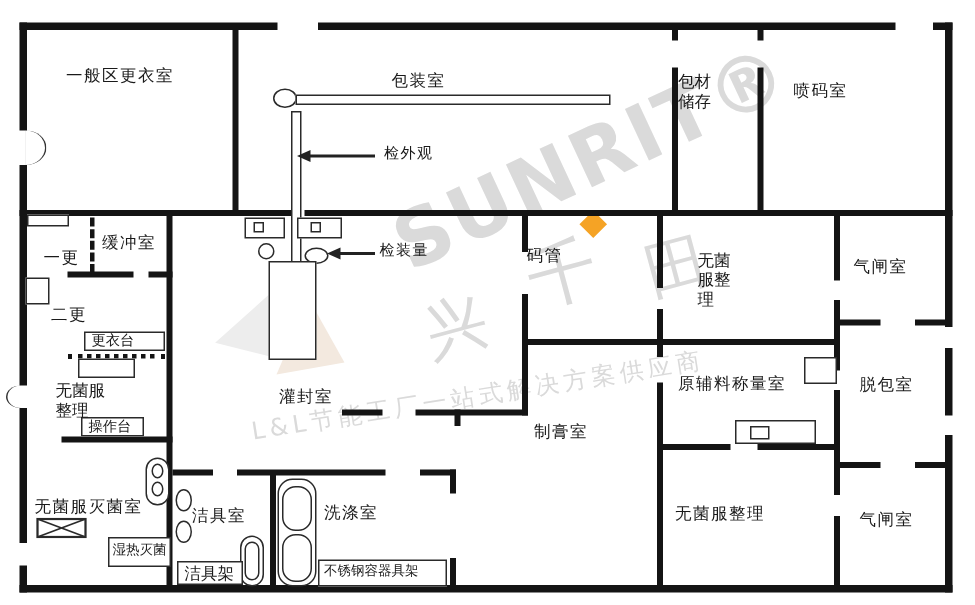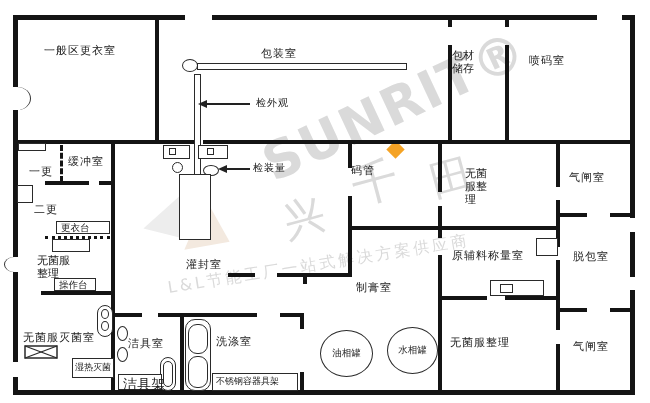--- a/index.html
+++ b/index.html
@@ -131,34 +131,28 @@
   <div class="fx ell" style="left:101px;top:321px;width:8px;height:10px;"></div>
   <div class="fx ell" style="left:117px;top:326px;width:11px;height:15px;"></div>
   <div class="fx ell" style="left:117px;top:347px;width:11px;height:15px;"></div>
   <div class="fx round" style="left:160px;top:357px;width:16px;height:34px;"></div>
   <div class="fx round" style="left:163px;top:361px;width:10px;height:26px;border-radius:5px;"></div>
   <div class="fx" style="left:185px;top:319px;width:26px;height:72px;border-radius:10px;"></div>
   <div class="fx round" style="left:188px;top:324px;width:20px;height:30px;"></div>
   <div class="fx round" style="left:188px;top:356px;width:20px;height:32px;"></div>
 
   <div class="box" style="left:118px;top:374px;width:44px;height:16px;"></div>
-  <div class="boxlbl" style="left:123px;top:377px;font-size:14px;">洁具架</div>
+  <div class="boxlbl" style="left:123px;top:377px;font-size:11px;">洁具架</div>
   <div class="box" style="left:212px;top:373px;width:86px;height:18px;"></div>
   <div class="boxlbl" style="left:216px;top:377px;font-size:9px;">不锈钢容器具架</div>
 
   <div class="box" style="left:536px;top:238px;width:22px;height:18px;"></div>
   <div class="box" style="left:490px;top:280px;width:54px;height:16px;"></div>
   <div class="box" style="left:500px;top:284px;width:13px;height:9px;"></div>
 
-  <div class="fx ell tank" style="left:320px;top:330px;width:53px;height:47px;">
-    <span>油相罐</span>
-  </div>
-  <div class="fx ell tank" style="left:387px;top:327px;width:51px;height:47px;">
-    <span>水相罐</span>
-  </div>
 
   <div class="lbl" style="left:44px;top:44px;">一般区更衣室</div>
   <div class="lbl" style="left:261px;top:47px;">包装室</div>
   <div class="lbl wrap" style="left:452px;top:49px;width:26px;font-family:Liberation Serif, serif;">包材储存</div>
   <div class="lbl" style="left:529px;top:54px;">喷码室</div>
   <div class="lbl" style="left:29px;top:165px;">一更</div>
   <div class="lbl" style="left:68px;top:155px;">缓冲室</div>
   <div class="lbl" style="left:34px;top:203px;">二更</div>
   <div class="lbl wrap" style="left:37px;top:254px;width:38px;">无菌服整理</div>
   <div class="lbl" style="left:23px;top:331px;">无菌服灭菌室</div>

